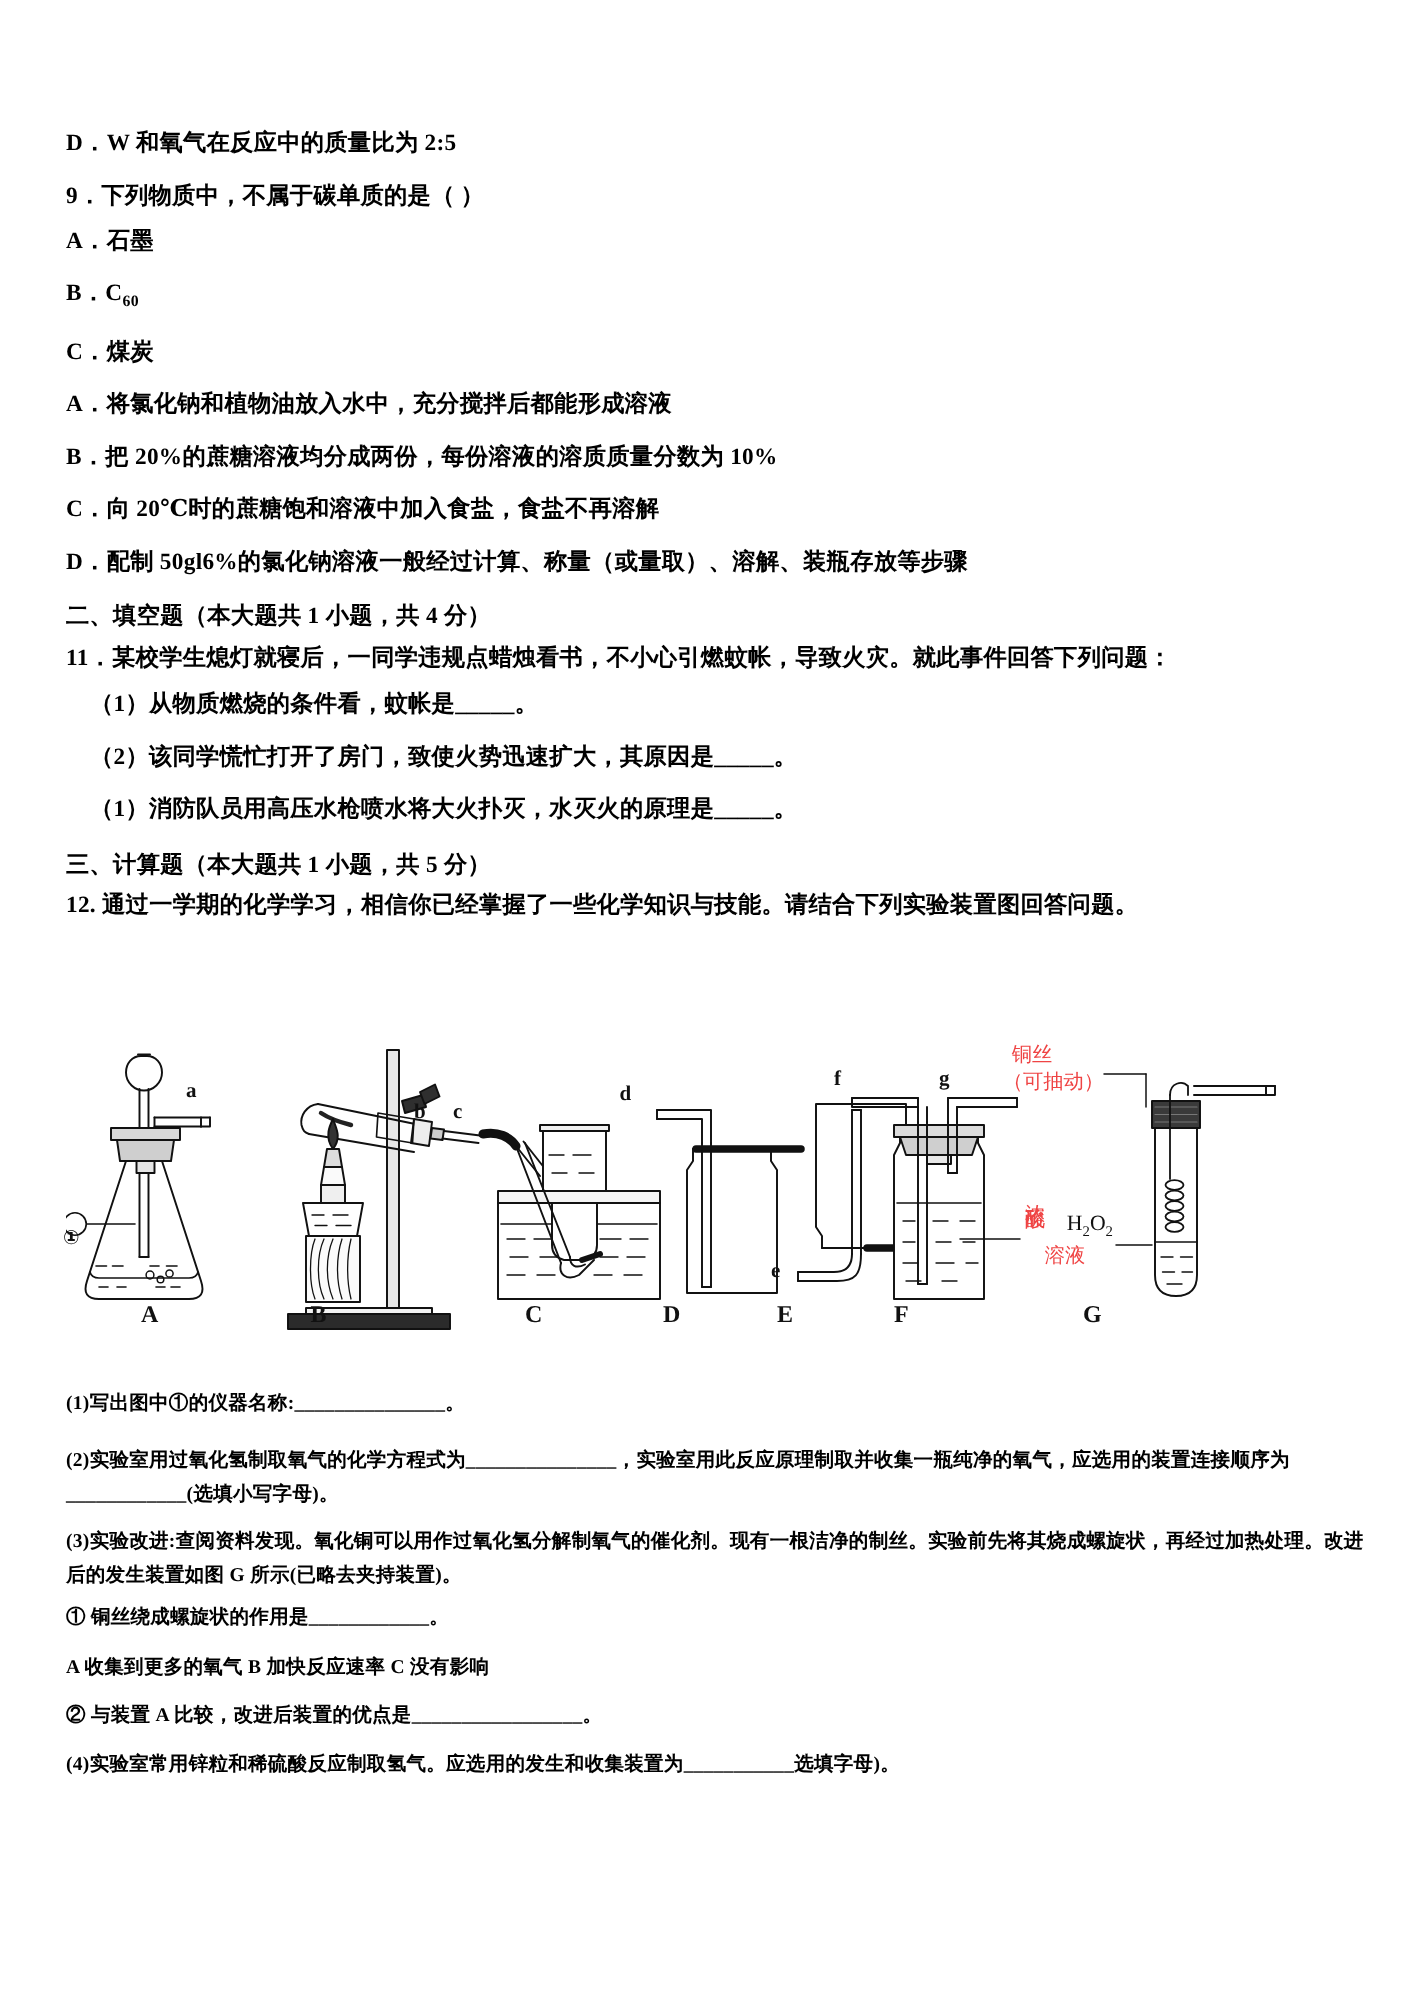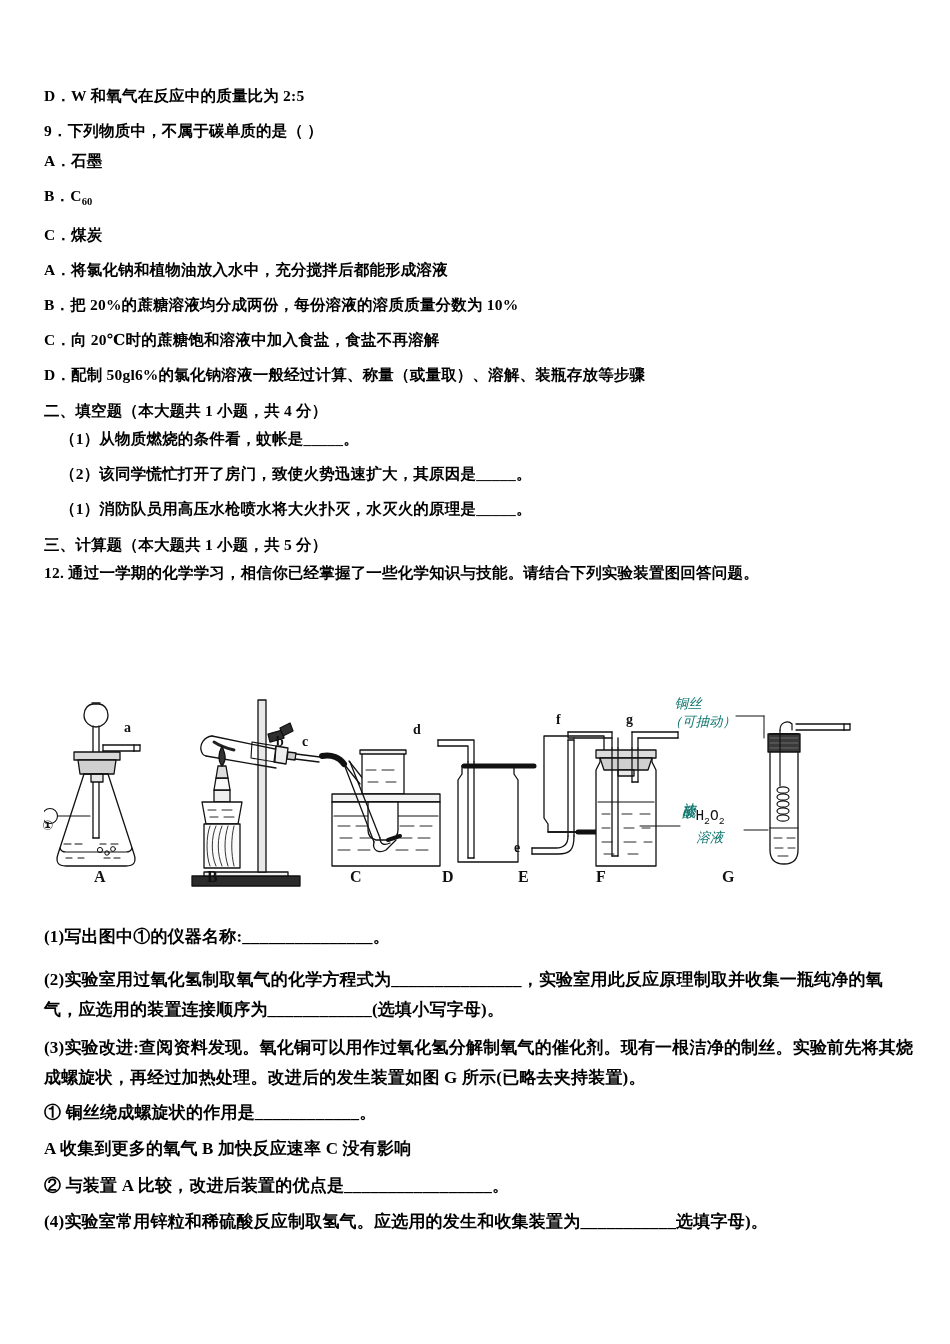--- a/index.html
+++ b/index.html
@@ -77,46 +77,45 @@
     position: absolute;
     font-family: "Liberation Serif", serif;
     font-weight: bold;
     font-size: 14px;
     color: #111;
   }
   .fig-cn {
     position: absolute;
     font-family: "DejaVu Sans", "Liberation Sans", sans-serif;
     font-size: 13.5px;
-    color: #0f766e;
+    color: #ef4444;
     line-height: 1.08;
     text-align: center;
-    font-style: italic;
   }
   .fig-cn.vert {
     writing-mode: vertical-rl;
     text-orientation: upright;
     letter-spacing: 1px;
   }
   .fig-formula {
     position: absolute;
-    font-family: Liberation Mono, monospace;
+    font-family: Liberation Serif, serif;
     font-size: 14.5px;
     color: #111;
-    text-align: center;
+    text-align: right;
     line-height: 1.15;
   }
 
   .tail {
     position: absolute;
     left: 44px;
     top: 928px;
     width: 870px;
   }
-  .tail .line { font-size: 17px; }
+  .tail .line { font-size: 13px; }
   .tail .wrapline { line-height: 1.78; }
 </style>
 </head>
 <body>
 
 <div class="page">
 
   <div class="content">
 
     <p class="line opt">D．W 和氧气在反应中的质量比为 2:5</p>
@@ -134,20 +133,21 @@
     <p class="line opt">A．将氯化钠和植物油放入水中，充分搅拌后都能形成溶液</p>
 
     <p class="line opt">B．把 20%的蔗糖溶液均分成两份，每份溶液的溶质质量分数为 10%</p>
 
     <p class="line opt">C．向 20℃时的蔗糖饱和溶液中加入食盐，食盐不再溶解</p>
 
     <p class="line opt lead">D．配制 50gl6%的氯化钠溶液一般经过计算、称量（或量取）、溶解、装瓶存放等步骤</p>
 
     <p class="line sec-head">二、填空题（本大题共 1 小题，共 4 分）</p>
 
+    <p class="line tight">11．某校学生熄灯就寝后，一同学违规点蜡烛看书，不小心引燃蚊帐，导致火灾。就此事件回答下列问题：</p>
 
     <p class="line sub">（1）从物质燃烧的条件看，蚊帐是_____。</p>
 
     <p class="line sub">（2）该同学慌忙打开了房门，致使火势迅速扩大，其原因是_____。</p>
 
     <p class="line sub lead">（1）消防队员用高压水枪喷水将大火扑灭，水灭火的原理是_____。</p>
 
     <p class="line sec-head">三、计算题（本大题共 1 小题，共 5 分）</p>
 
     <p class="line">12. 通过一学期的化学学习，相信你已经掌握了一些化学知识与技能。请结合下列实验装置图回答问题。</p>

